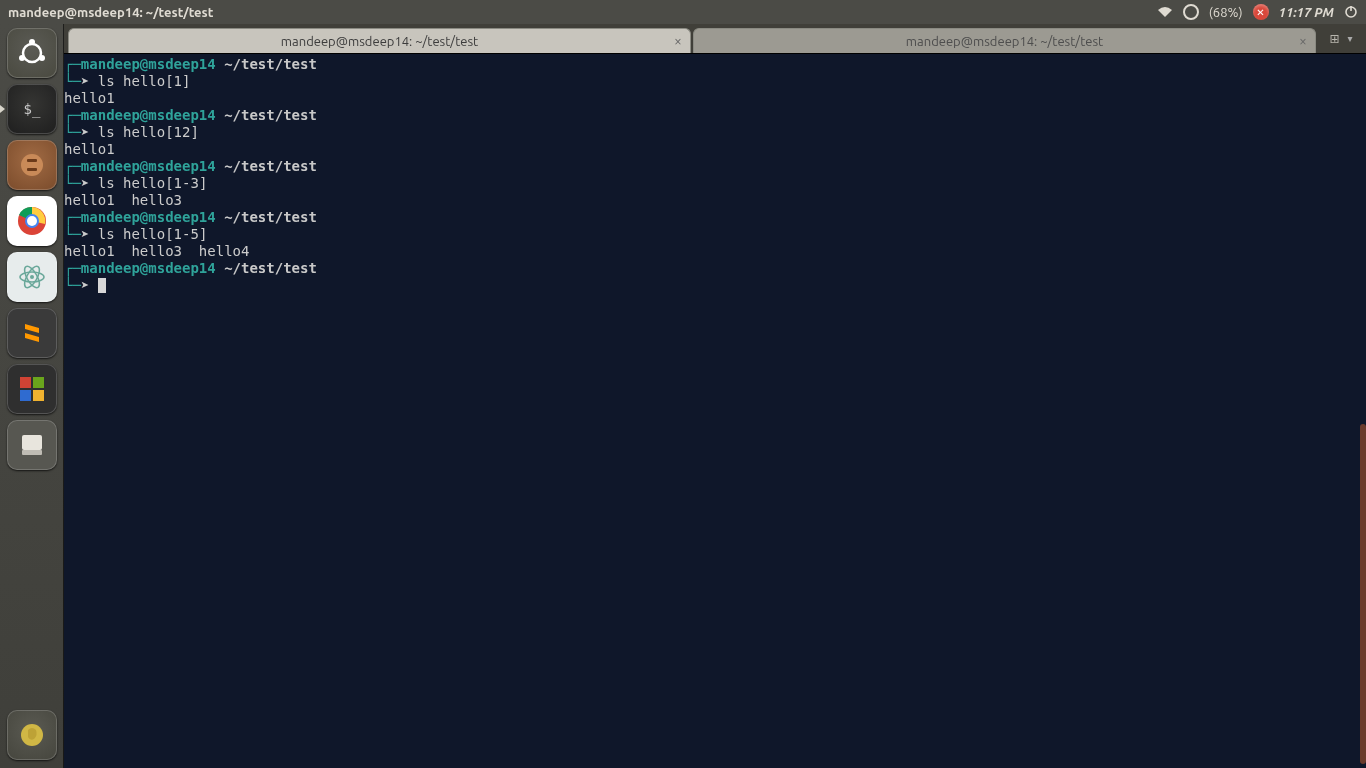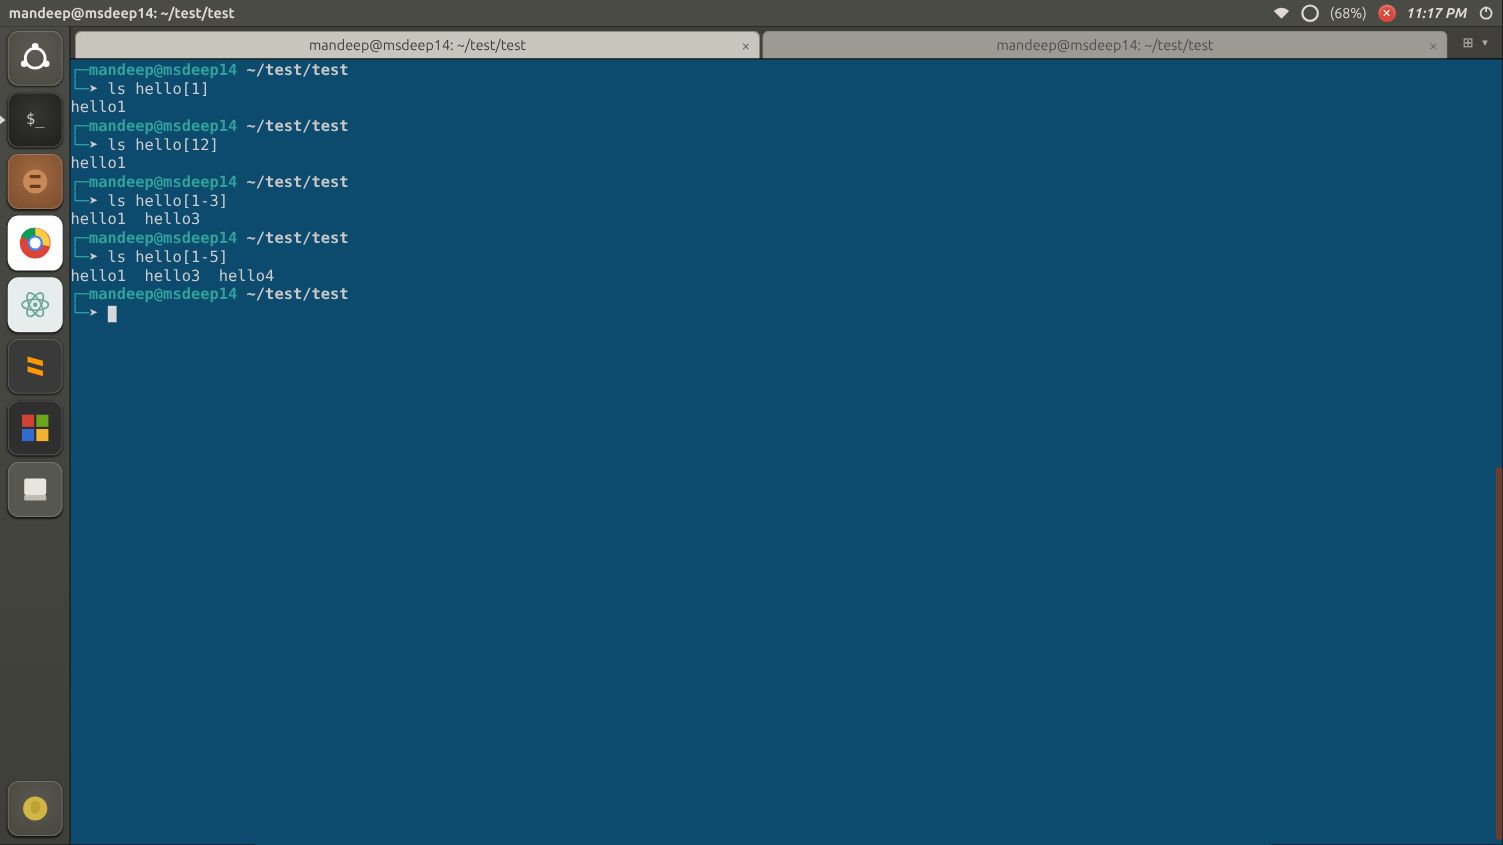--- a/index.html
+++ b/index.html
@@ -29,21 +29,21 @@
   .launcher .tile.disk { background:#575751; }
   .launcher .bottom { margin-top:auto; margin-bottom:8px; }
   .pip { position:absolute; left:-7px; top:50%; transform:translateY(-50%); width:0;height:0; border-top:4px solid transparent; border-bottom:4px solid transparent; border-left:5px solid #d8d5cb; }
 
   .main { flex:1; display:flex; flex-direction:column; background:#000; }
   .tabbar { height:30px; background:#403f39; display:flex; align-items:stretch; border-bottom:1px solid #000; padding-left:4px; padding-right:4px; gap:2px;}
   .tab { flex:1; display:flex; align-items:center; justify-content:center; position:relative; font-size:13px; color:#3c3c3c; background:#c8c5bd; border-top-left-radius:6px; border-top-right-radius:6px; border:1px solid #8a8a82; border-bottom:none; margin-top:4px; }
   .tab.inactive { background:#9c9a92; color:#4d4d4d; }
   .tab .close { position:absolute; right:8px; font-size:14px; color:#666; }
   .tab-extras { width:44px; display:flex; align-items:center; justify-content:center; gap:6px; color:#b7b5ad;}
-  .terminal { flex:1; background:#0c4a6e; color:#ccc; font-family: "DejaVu Sans Mono","Ubuntu Mono",monospace; font-size:14px; line-height:17px; padding:2px 0 0 0; position:relative; white-space:pre; }
+  .terminal { flex:1; background:#0f172a; color:#ccc; font-family: "DejaVu Sans Mono","Ubuntu Mono",monospace; font-size:14px; line-height:17px; padding:2px 0 0 0; position:relative; white-space:pre; }
   .prompt-user { color:#2fa39a; font-weight:bold;}
   .prompt-path { color:#c8c8c8; font-weight:bold;}
   .arrow { color:#ccc; font-weight:bold;}
   .branch { color:#2fa39a; font-weight:bold;}
   .cmd { color:#ccc; }
   .out { color:#ccc; }
   .cursor { display:inline-block; width:8px; height:15px; background:#d7d7d7; vertical-align:text-bottom; }
   .scroll-indicator{ position:absolute; right:0; top:370px; width:6px; height:340px; background:#6b3b2c; border-radius:3px;}
 </style>
 </head>

